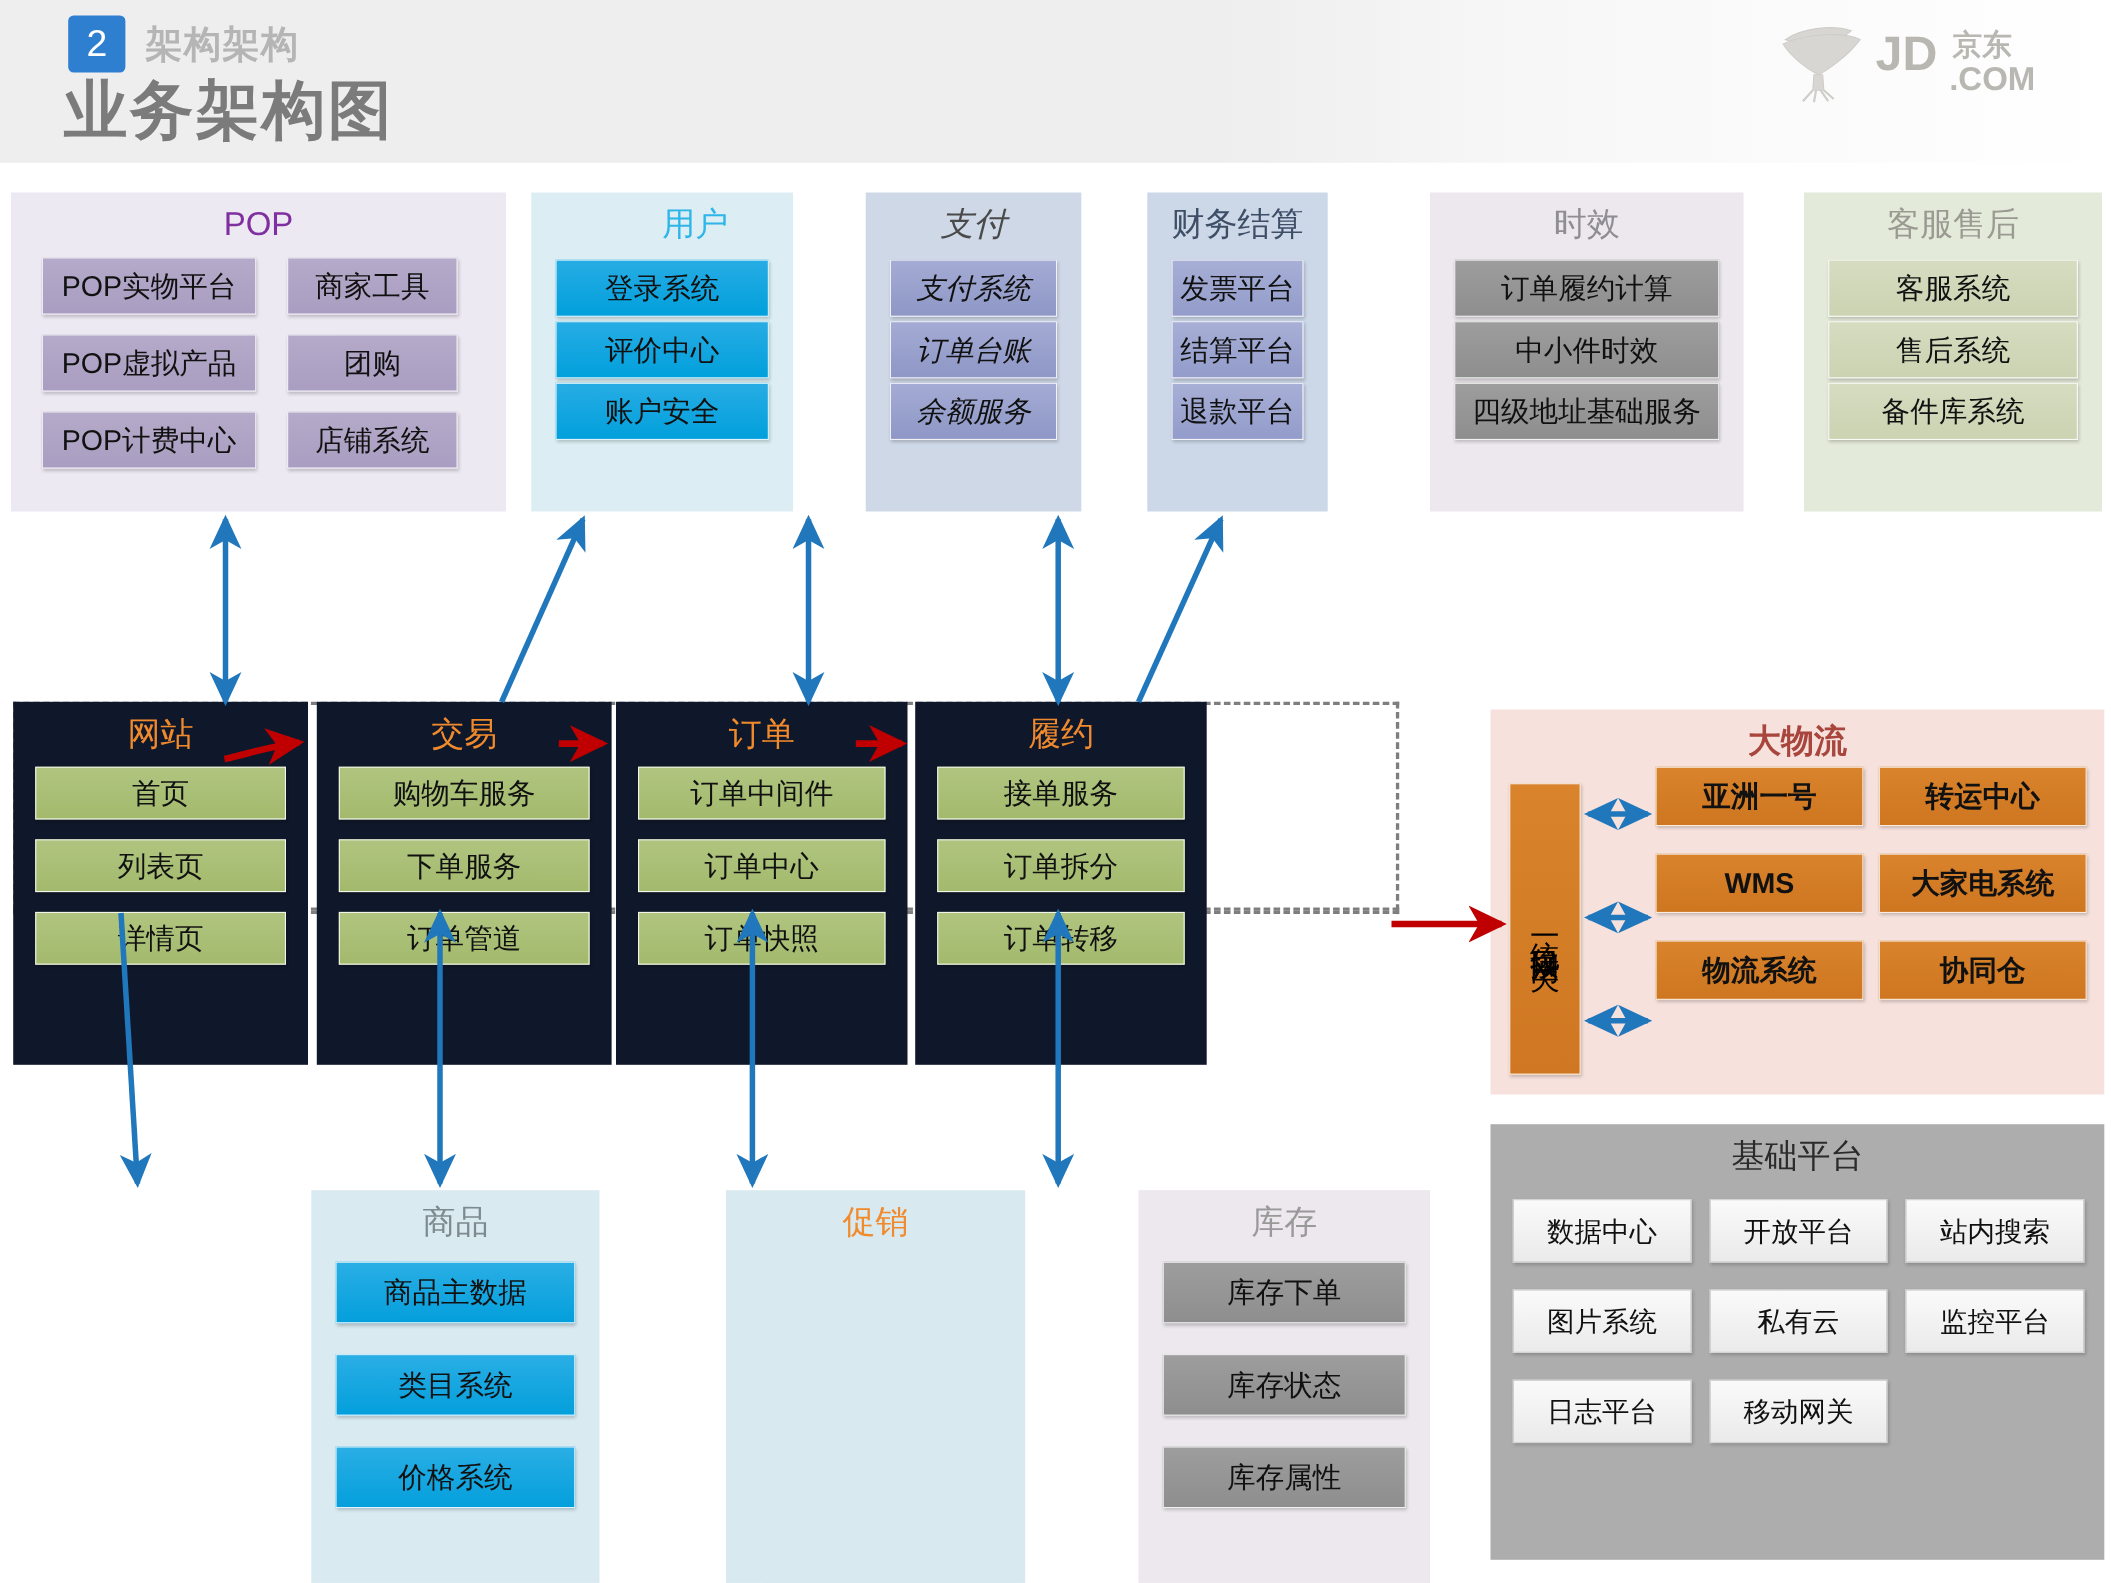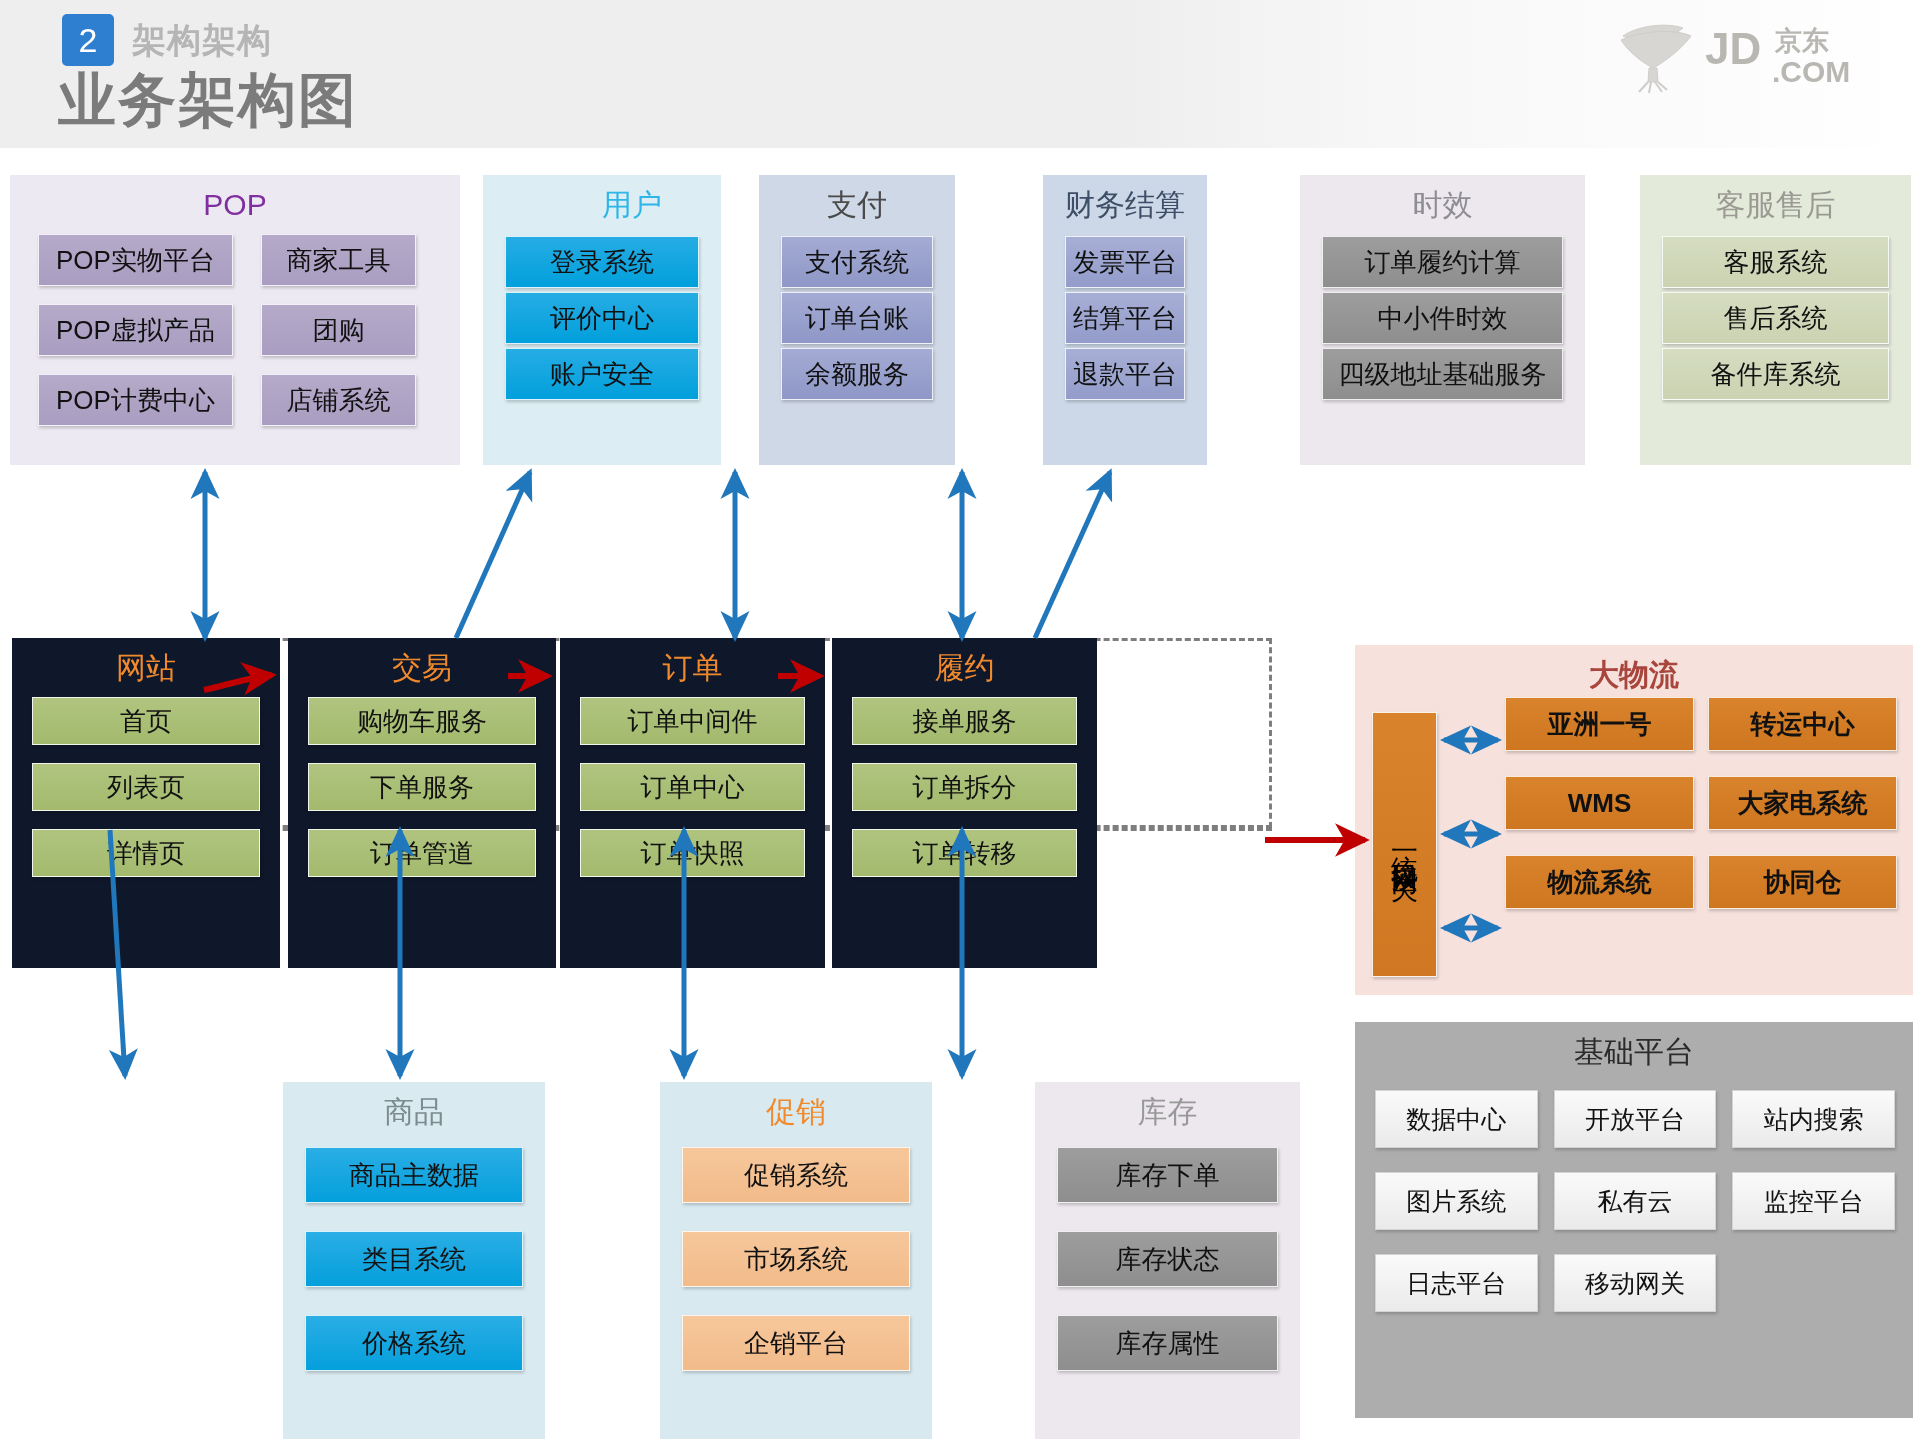--- a/index.html
+++ b/index.html
@@ -56,21 +56,21 @@
   #pop .chip { height: 52px; background: linear-gradient(to bottom,#b5aac9,#a99dc1); }
   #pop .chip.c2 { width: 155px; justify-self: center; }
 
   
   #user { left: 483px; top: 175px; width: 238px; height: 290px; background:#dceef3; }
   #user .panel-title { color: #2fb6e8; font-size: 30px; margin-left: 30px; }
   .col-body { padding: 14px 22px 0 22px; display: flex; flex-direction: column; gap: 4px; }
   #user .chip { height: 52px; background: linear-gradient(to bottom,#27ace4,#01a0dc); }
 
   
-  #pay { left: 759px; top: 175px; width: 196px; height: 290px; background:#cfd8e7; }
+  #pay { left: 787px; top: 175px; width: 196px; height: 290px; background:#cfd8e7;font-style:italic; }
   #pay .panel-title { color: #4a4a4a; font-size: 30px; }
   #pay .chip { height: 52px; background: linear-gradient(to bottom,#a4abd4,#8e97c6); }
 
   
   #fin { left: 1043px; top: 175px; width: 164px; height: 290px; background:#ccd8e8; }
   #fin .panel-title { color: #3e4e66; font-size: 30px; }
   #fin .chip { height: 52px; background: linear-gradient(to bottom,#a7afd6,#939cca); }
 
   
   #sla { left: 1300px; top: 175px; width: 285px; height: 290px; background:#ece8ee; }
@@ -308,25 +308,20 @@
     <div class="panel-title">商品</div>
     <div class="col-body">
       <div class="chip">商品主数据</div>
       <div class="chip">类目系统</div>
       <div class="chip">价格系统</div>
     </div>
   </div>
 
   <div class="panel" id="promo">
     <div class="panel-title">促销</div>
-    <div class="col-body">
-      <div class="chip">促销系统</div>
-      <div class="chip">市场系统</div>
-      <div class="chip">企销平台</div>
-    </div>
   </div>
 
   <div class="panel" id="stock">
     <div class="panel-title">库存</div>
     <div class="col-body">
       <div class="chip">库存下单</div>
       <div class="chip">库存状态</div>
       <div class="chip">库存属性</div>
     </div>
   </div>

